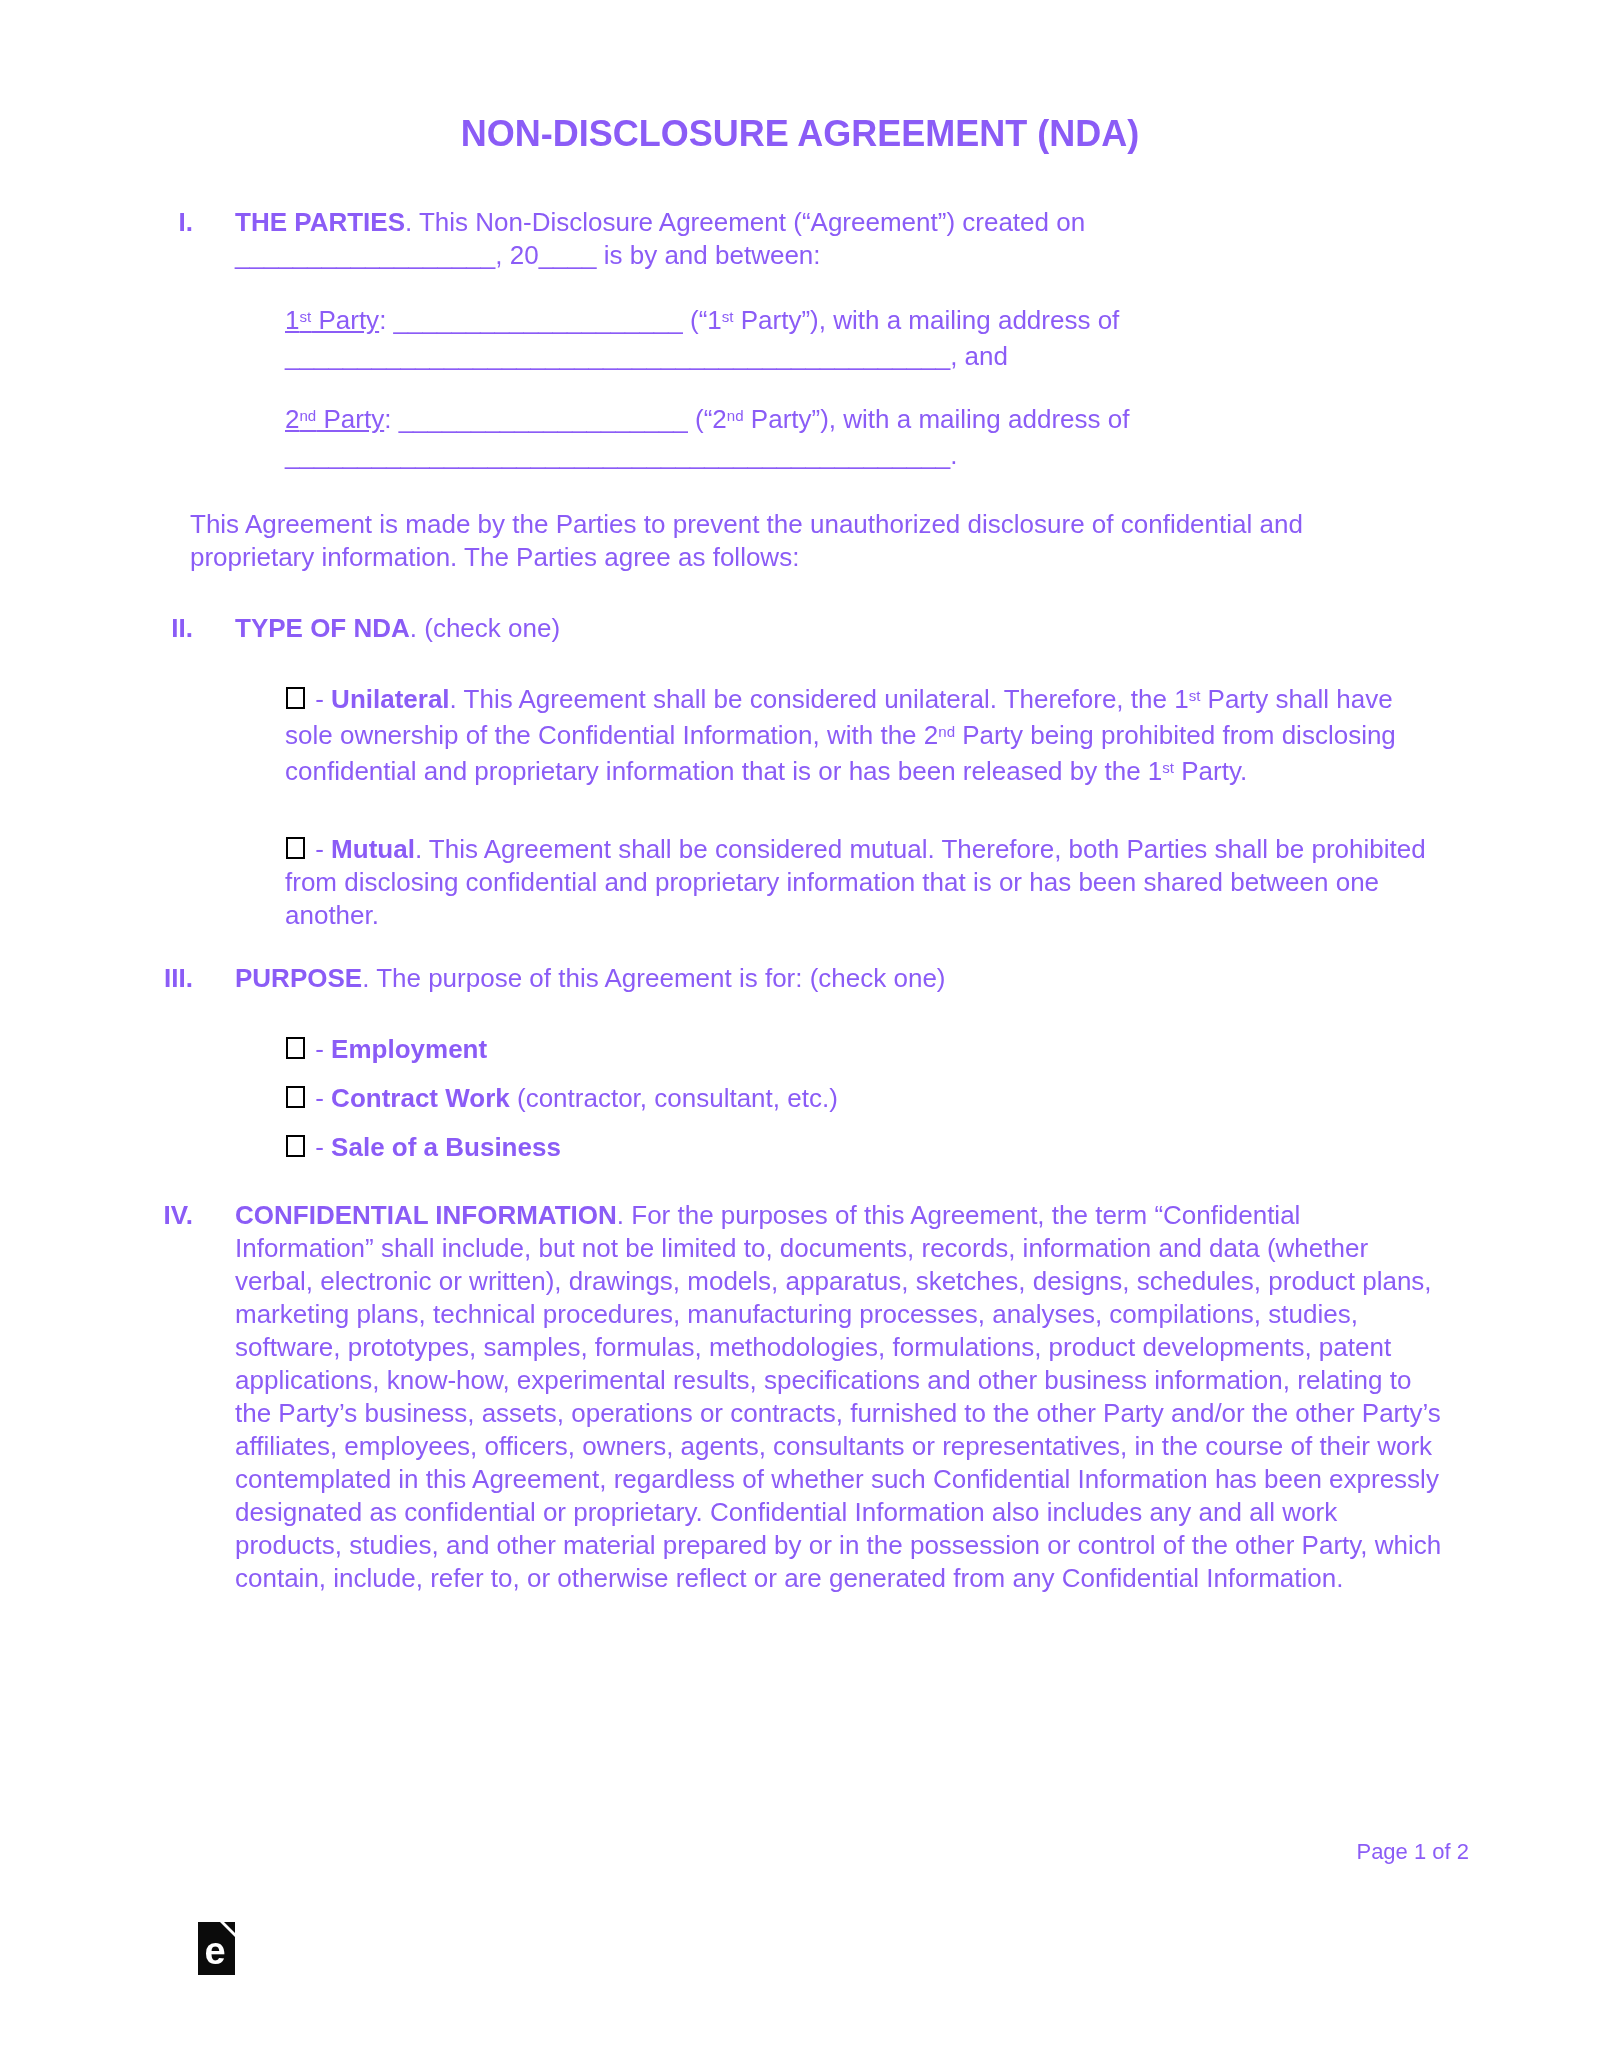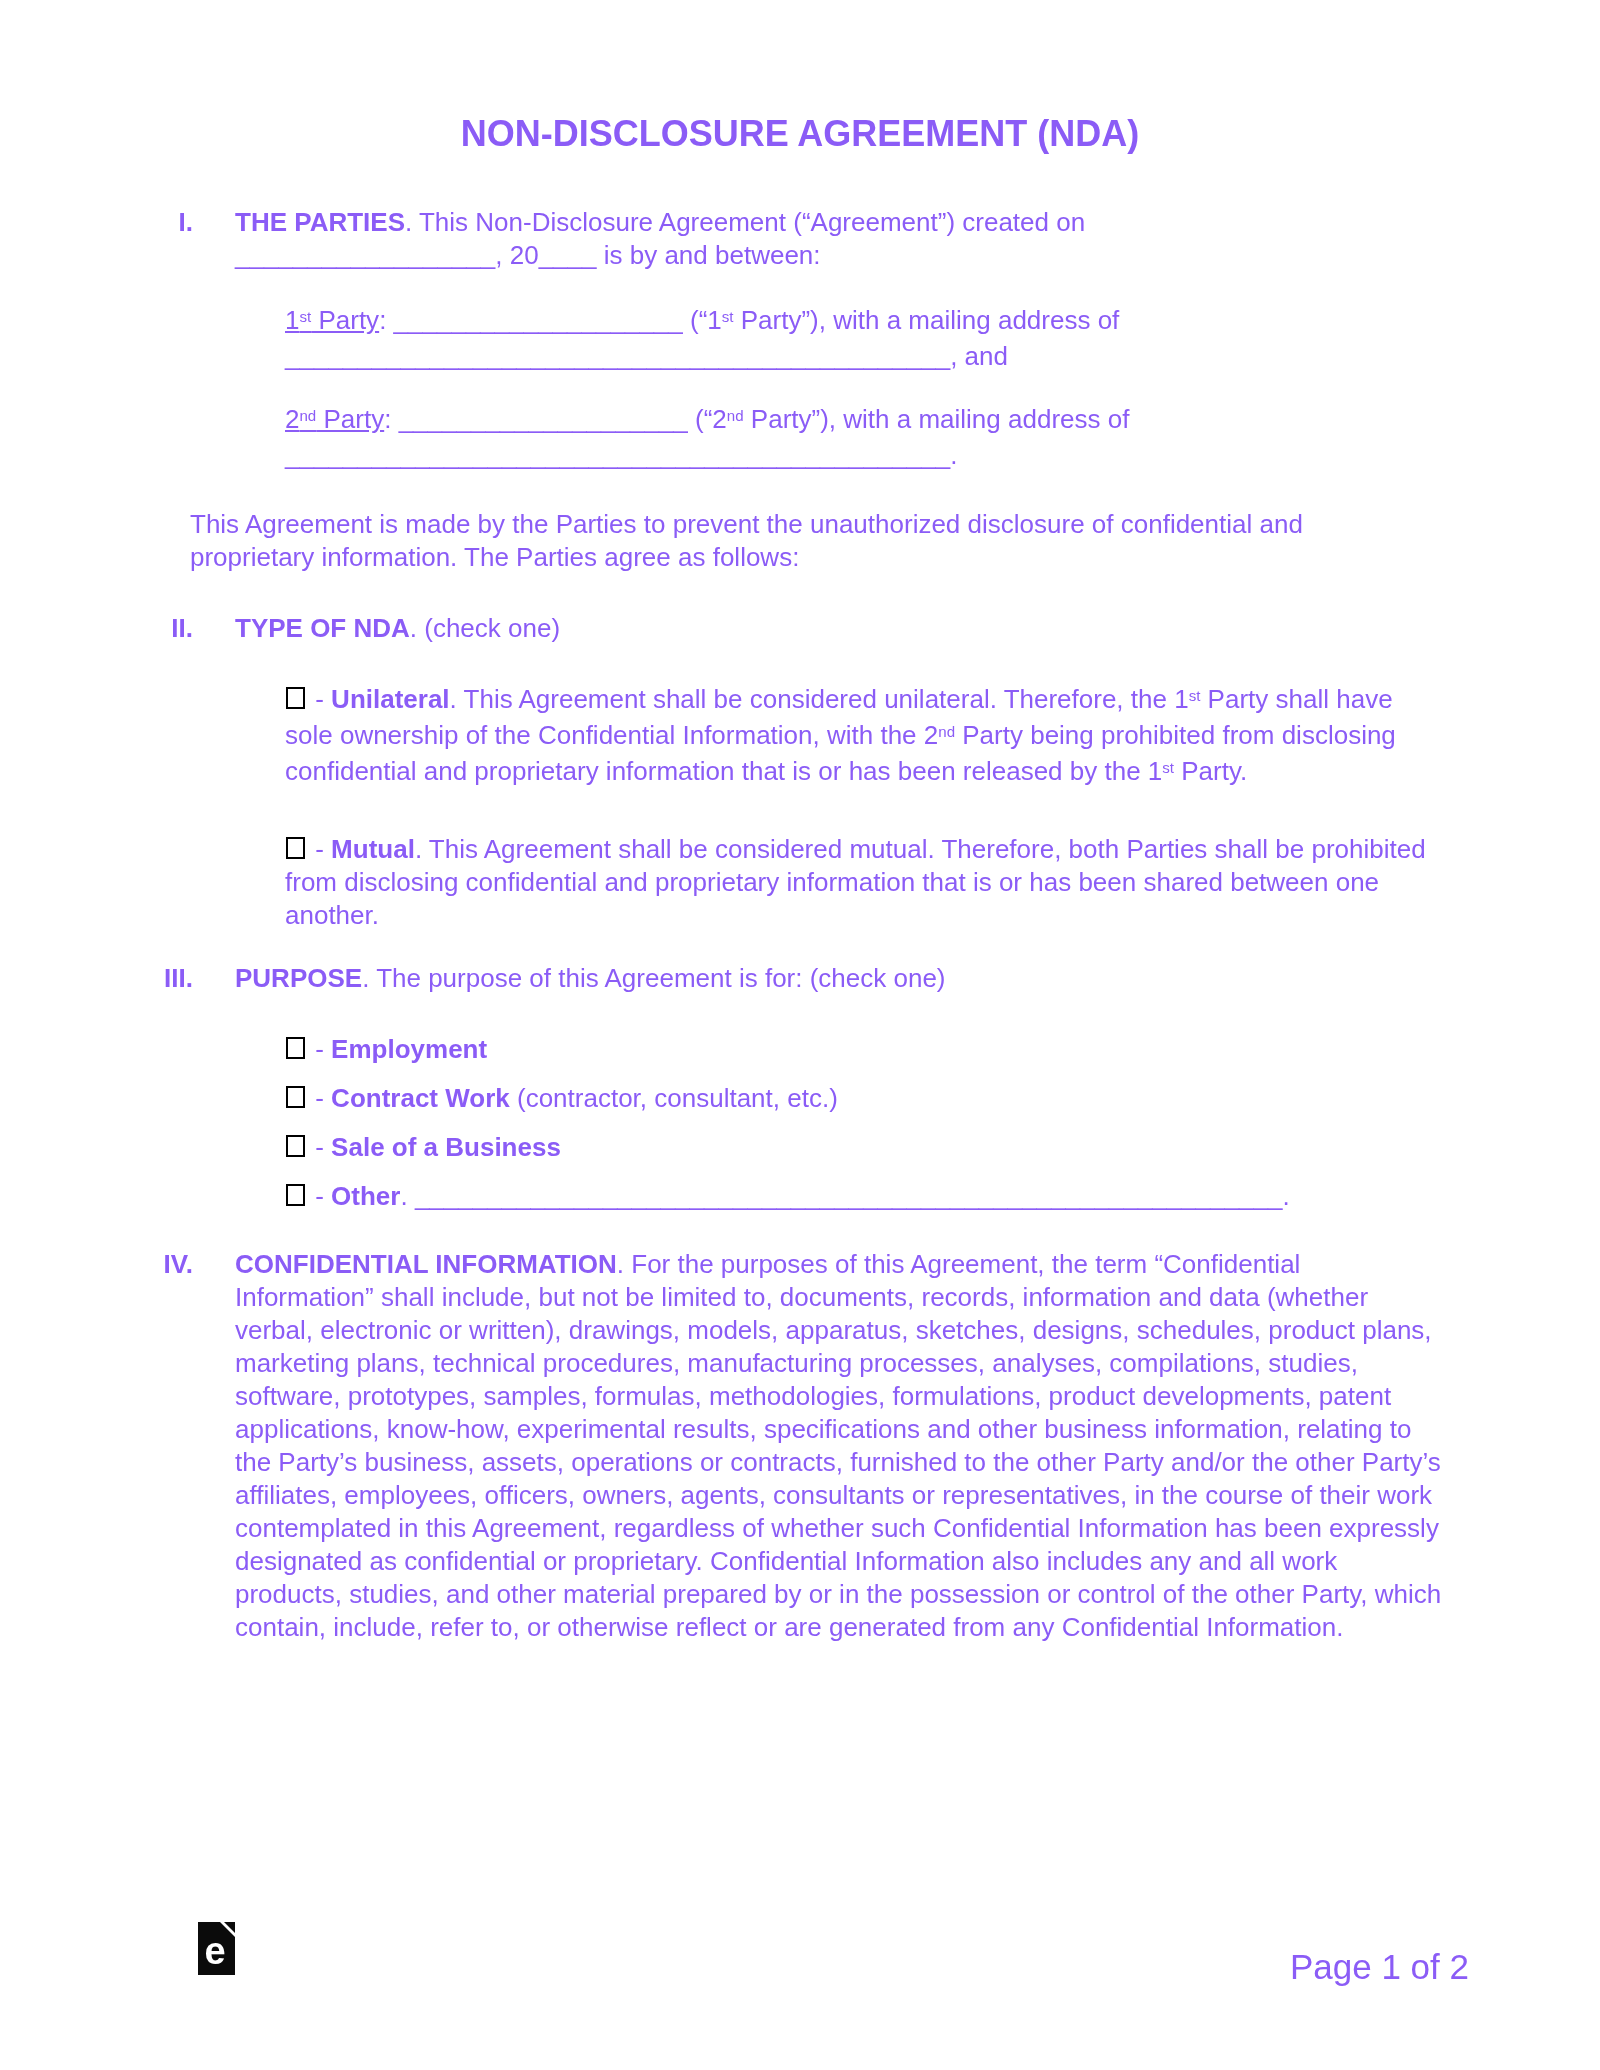--- a/index.html
+++ b/index.html
@@ -36,21 +36,21 @@
   .blank{letter-spacing:0;}
   .checkbox{
     display:inline-block;
     width:15px;height:18px;
     border:2px solid #000;
     vertical-align:-1px;
     margin:0 3px 0 1px;
     background:#fff;
   }
   .logo{position:absolute;left:198px;top:1922px;}
-  .page-label{position:absolute;top:1950px;right:131px;font-size:35px;}
+  .page-label{position:absolute;top:1835px;right:131px;font-size:22px;}
 </style>
 </head>
 <body>
 
 <div class="page">
 
   <div class="title">NON-DISCLOSURE AGREEMENT (NDA)</div>
 
   <div class="sec mb32">
     <div class="num">I.</div>
@@ -78,21 +78,20 @@
     <div class="num">III.</div>
     <div class="bod">
       <div class="para"><span class="b">PURPOSE</span><span>. The purpose of this Agreement is for: (check one)</span></div>
     </div>
   </div>
 
   <div class="indent2 mb35">
     <div class="para opt"><span class="checkbox"></span><span> - </span><span class="b">Employment</span></div>
     <div class="para opt"><span class="checkbox"></span><span> - </span><span class="b">Contract Work</span><span> (contractor, consultant, etc.)</span></div>
     <div class="para opt"><span class="checkbox"></span><span> - </span><span class="b">Sale of a Business</span></div>
-    <div class="para opt"><span class="checkbox"></span><span> - </span><span class="b">Other</span><span>. </span><span class="blank">____________________________________________________________</span><span>.</span></div>
   </div>
 
   <div class="sec">
     <div class="num">IV.</div>
     <div class="bod">
       <div class="para"><span class="b">CONFIDENTIAL INFORMATION</span><span>. For the purposes of this Agreement, the term “Confidential Information” shall include, but not be limited to, documents, records, information and data (whether verbal, electronic or written), drawings, models, apparatus, sketches, designs, schedules, product plans, marketing plans, technical procedures, manufacturing processes, analyses, compilations, studies, software, prototypes, samples, formulas, methodologies, formulations, product developments, patent applications, know-how, experimental results, specifications and other business information, relating to the Party’s business, assets, operations or contracts, furnished to the other Party and/or the other Party’s affiliates, employees, officers, owners, agents, consultants or representatives, in the course of their work contemplated in this Agreement, regardless of whether such Confidential Information has been expressly designated as confidential or proprietary. Confidential Information also includes any and all work products, studies, and other material prepared by or in the possession or control of the other Party, which contain, include, refer to, or otherwise reflect or are generated from any Confidential Information.</span></div>
     </div>
   </div>
 
   <svg class="logo" width="37" height="53" viewBox="0 0 37 53" aria-hidden="true">

